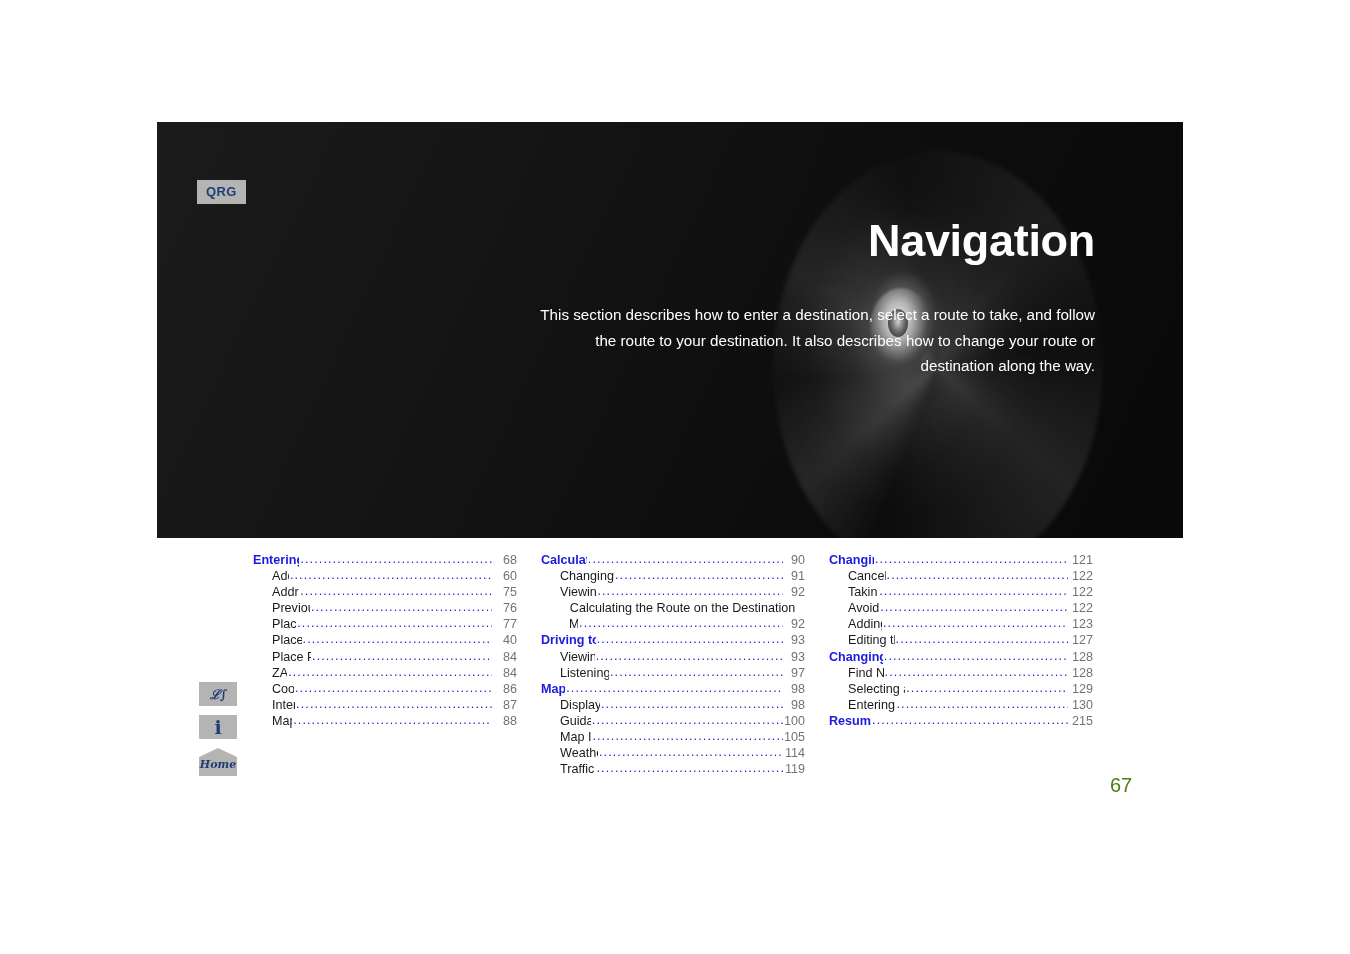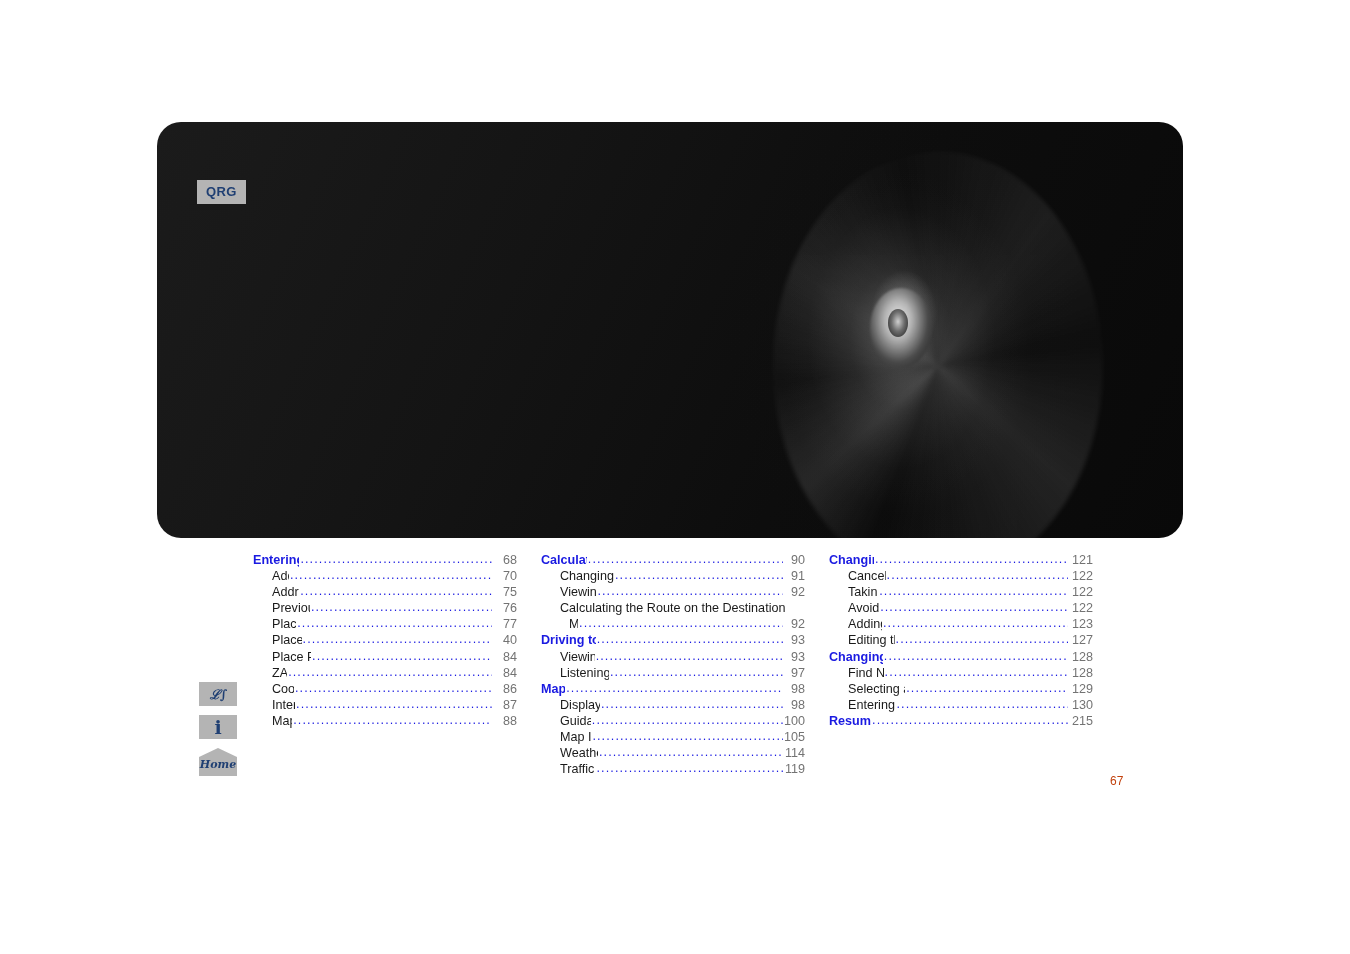--- a/index.html
+++ b/index.html
@@ -21,21 +21,20 @@
     left: 157px;
     top: 122px;
     width: 1026px;
     height: 416px;
     background:
       radial-gradient(ellipse 150px 210px at 72.5% 52%, rgba(190,190,190,0.30) 0%, rgba(120,120,120,0.14) 34%, rgba(40,40,40,0.05) 62%, rgba(0,0,0,0) 80%),
       radial-gradient(ellipse 46px 60px at 72.8% 46%, rgba(255,255,255,0.55) 0%, rgba(200,200,200,0.22) 38%, rgba(0,0,0,0) 72%),
       radial-gradient(ellipse 230px 300px at 73% 55%, rgba(90,90,90,0.22) 0%, rgba(20,20,20,0.05) 55%, rgba(0,0,0,0) 78%),
       linear-gradient(115deg, #1b1b1b 0%, #141414 35%, #0d0d0d 65%, #090909 100%);
     overflow: hidden;
-    border-radius: 24px;
   }
   
   .hero-wheel {
     position: absolute;
     left: 60%;
     top: 7%;
     width: 330px;
     height: 430px;
     border-radius: 50%;
     background:
@@ -180,21 +179,21 @@
     font-size: 12.6px;
     line-height: 16.1px;
     white-space: nowrap;
   }
   .toc-row.heading .label {
     color: #1a1ae1;
     font-weight: bold;
   }
   .toc-row.sub { padding-left: 19px; }
   .toc-row.sub .label { color: #1a1a1a; }
-  .toc-row.cont { padding-left: 19px; }
+  .toc-row.cont { padding-left: 19px; justify-content: center; }
   .toc-row.cont .label { color: #1a1a1a; }
   .toc-row.wrapped { padding-left: 28px; }
   .toc-row.wrapped .label { color: #1a1a1a; }
 
   .label { flex: 0 1 auto; overflow: hidden; }
   .leader {
     flex: 1 1 auto;
     overflow: hidden;
     margin: 0 1px;
     color: #1a1ae1;
@@ -209,33 +208,35 @@
     text-align: right;
     min-width: 21px;
   }
   
   .toc-col.gapped .leader { margin-right: 4px; }
 
   .folio {
     position: absolute;
     left: 1110px;
     top: 774px;
-    font-size: 12px;
-    color: #c2410c;
+    font-size: 20px;
+    color: #4d7c0f;
   }
 </style>
 </head>
 <body>
 
 <div class="hero">
   <div class="hero-wheel"></div>
   <div class="hero-hub"></div>
   <div class="hero-hub-core"></div>
 
   <div class="qrg-badge">QRG</div>
+  <div class="hero-title">Navigation</div>
+  <div class="hero-desc">This section describes how to enter a destination, select a route to take, and follow the route to your destination. It also describes how to change your route or destination along the way.</div>
 </div>
 
 <div class="icon-rail">
   <div class="rail-icon">
     <span class="voice-glyph">ℒ∫</span>
   </div>
   <div class="rail-icon">
     <span class="info-i">i</span>
   </div>
   <div class="rail-icon home">
@@ -247,21 +248,21 @@
 <div class="toc">
   <div class="toc-col gapped">
       <div class="toc-row heading">
         <span class="label">Entering a Destination</span>
         <span class="leader">........................................................................................................................</span>
         <span class="page">68</span>
       </div>
       <div class="toc-row sub">
         <span class="label">Address</span>
         <span class="leader">........................................................................................................................</span>
-        <span class="page">70</span>
+        <span class="page">60</span>
       </div>
       <div class="toc-row sub">
         <span class="label">Address Book</span>
         <span class="leader">........................................................................................................................</span>
         <span class="page">75</span>
       </div>
       <div class="toc-row sub">
         <span class="label">Previous Destination</span>
         <span class="leader">........................................................................................................................</span>
         <span class="page">76</span>

